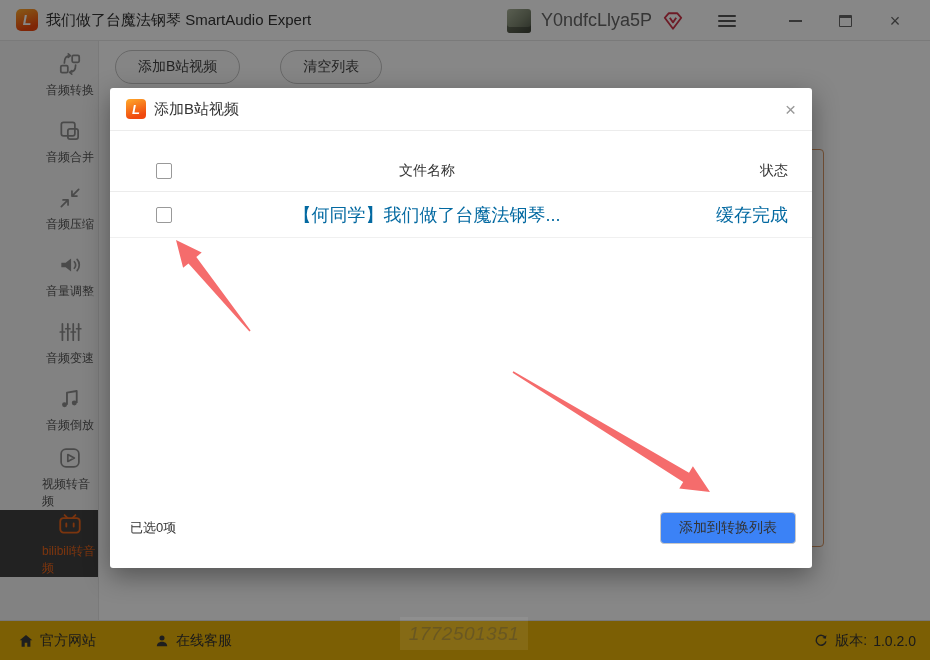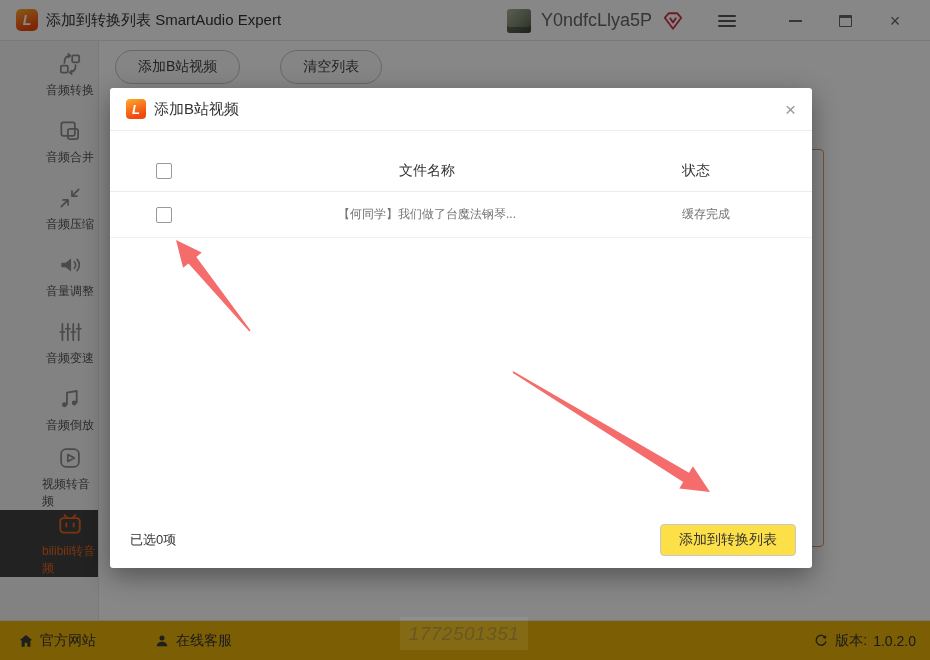--- a/index.html
+++ b/index.html
@@ -102,49 +102,49 @@
     background:linear-gradient(160deg,#ffaa2b 0%,#f0480e 80%);
     color:#fff; font-weight:bold; font-size:13px; font-style:italic;
     display:flex; align-items:center; justify-content:center;
   }
   .m-title { margin-left:8px; font-size:15px; color:#333; }
   .m-close { margin-left:auto; font-size:19px; color:#999; cursor:pointer; line-height:1; }
 
   .m-table { padding-top:19px; }
   .t-row { display:flex; align-items:center; }
   .t-head { height:42px; border-bottom:1px solid #ececec; font-size:14px; color:#333; }
-  .t-body-row { height:46px; border-bottom:1px solid #f0f0f0; font-size:12px; color:#737373; }
+  .t-body-row { height:46px; border-bottom:1px solid #f0f0f0; font-size:18px; color:#0369a1; }
   .cb {
     width:16px; height:16px; margin-left:46px; flex:0 0 16px;
     border:1.5px solid #999; border-radius:2px; background:#fff; cursor:pointer;
   }
   .col-name { flex:1; text-align:center; }
-  .col-status { flex:0 0 130px; padding-right:24px; }
+  .col-status { flex:0 0 130px; text-align:right; padding-right:24px; }
 
   .m-footer {
-    position:absolute; left:20px; right:16px; bottom:12px;
+    position:absolute; left:20px; right:16px; bottom:24px;
     display:flex; align-items:center; justify-content:space-between;
   }
   .m-selected { font-size:13px; color:#333; }
   .confirm-btn {
     height:32px; padding:0 18px; border:1px solid #c8c8c8; border-radius:4px;
-    background:#fde047; font-size:14px; color:#333; cursor:pointer; font-family:Liberation Serif, serif;
+    background:#3b82f6; font-size:14px; color:#333; cursor:pointer; font-family:Liberation Serif, serif;
   }
 
   
   .arrows { position:absolute; inset:0; z-index:30; pointer-events:none; }
 </style>
 </head>
 <body>
 
 <div class="stage">
 
   <div class="titlebar">
     <div class="app-logo">L</div>
-    <div class="app-title">添加到转换列表 SmartAudio Expert</div>
+    <div class="app-title">我们做了台魔法钢琴 SmartAudio Expert</div>
     <div class="tb-right">
       <div class="avatar"></div>
       <div class="username">Y0ndfcLlya5P</div>
       <svg class="vip" viewBox="0 0 24 24" fill="none" stroke="#cf3449" stroke-width="2" stroke-linejoin="round">
         <path d="M7.5,3.5 L16.5,3.5 L21,8.5 L12,20.5 L3,8.5 Z"></path>
         <path d="M8.5,8.5 L12,13.5 L15.5,8.5"></path>
       </svg>
       <div class="hamburger">
           <div></div>
           <div></div>

